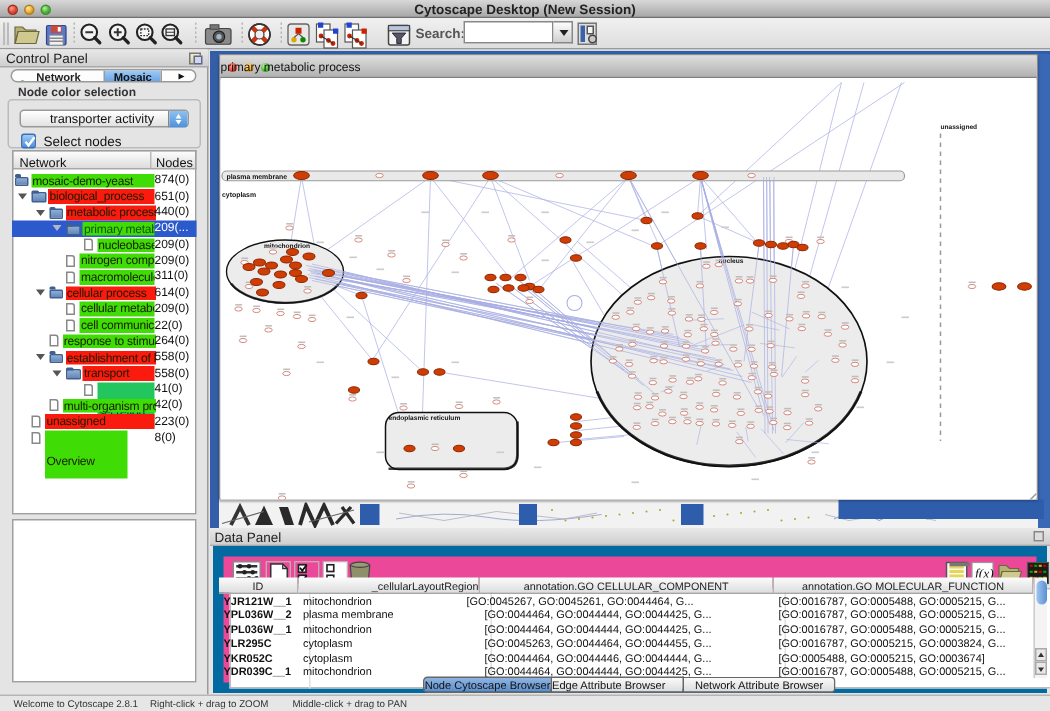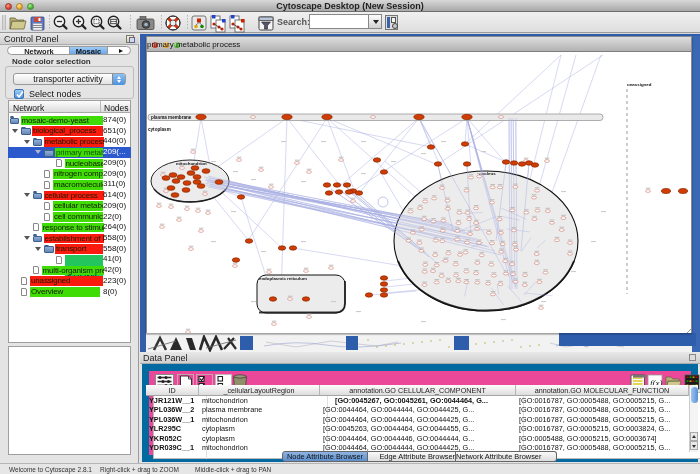--- a/index.html
+++ b/index.html
@@ -197,21 +197,21 @@
 <div style="position:absolute;left:55.5px;top:255.6px;width:6px;height:8px;background:#fff;border:0.5px solid #888;border-radius:0 2px 0 0"></div>
 <div style="position:absolute;left:64.5px;top:255.0px;height:9.7px;line-height:9.7px;font-size:8px;letter-spacing:-0.15px;color:#1a1a00;background:#22c55e;padding:15px 1px;white-space:nowrap;width:38px;overflow:hidden">secretion</div>
 <div style="position:absolute;left:103px;top:254.4px;height:10.7px;line-height:10.7px;font-size:8px;color:#111;white-space:nowrap">41(0)</div>
 <div style="position:absolute;left:32.5px;top:266.3px;width:6px;height:8px;background:#fff;border:0.5px solid #888;border-radius:0 2px 0 0"></div>
 <div style="position:absolute;left:41.5px;top:265.7px;height:9.7px;line-height:9.7px;font-size:8px;letter-spacing:-0.15px;color:#1a1a00;background:#3fdc06;padding:0 1px;white-space:nowrap;width:62px;overflow:hidden">multi-organism pro</div>
 <div style="position:absolute;left:103px;top:265.1px;height:10.7px;line-height:10.7px;font-size:8px;color:#111;white-space:nowrap">42(0)</div>
 <div style="position:absolute;left:21.0px;top:277.0px;width:6px;height:8px;background:#fff;border:0.5px solid #888;border-radius:0 2px 0 0"></div>
 <div style="position:absolute;left:30.0px;top:276.4px;height:9.7px;line-height:9.7px;font-size:8px;letter-spacing:-0.15px;color:#1a1a00;background:#fb1b0e;padding:0 1px;white-space:nowrap;width:73px;overflow:hidden">unassigned</div>
 <div style="position:absolute;left:103px;top:275.8px;height:10.7px;line-height:10.7px;font-size:8px;color:#111;white-space:nowrap">223(0)</div>
 <div style="position:absolute;left:21.0px;top:287.7px;width:6px;height:8px;background:#fff;border:0.5px solid #888;border-radius:0 2px 0 0"></div>
-<div style="position:absolute;left:30.0px;top:287.1px;height:9.7px;line-height:9.7px;font-size:8px;letter-spacing:-0.15px;color:#1a1a00;background:#3fdc06;padding:0 1px;white-space:nowrap;width:70px;overflow:hidden">Overview</div>
+<div style="position:absolute;left:30.0px;top:287.1px;height:9.7px;line-height:9.7px;font-size:8px;letter-spacing:-0.15px;color:#1a1a00;background:#3fdc06;padding:16px 1px;white-space:nowrap;width:55px;overflow:hidden">Overview</div>
 <div style="position:absolute;left:103px;top:286.5px;height:10.7px;line-height:10.7px;font-size:8px;color:#111;white-space:nowrap">8(0)</div>
   </div>
 
   <div class="abs" style="left:8px;top:313px;width:123px;height:109px;background:#fff;border:1px solid #9f9f9f"></div>
 </div>
 
 <div class="abs" style="left:140px;top:33px;width:560px;height:319px;background:#d8d8d8">
 
   <div class="abs" style="left:0;top:1px;width:560px;height:3px;background:#2e5dab"></div>
   <div class="abs" style="left:0;top:3px;width:6px;height:316px;background:#345fa8"></div>
@@ -798,26 +798,26 @@
 </svg>
         </div>
     <div class="abs" style="left:4px;top:21px;width:549px;height:67px;background:#fff;border:1px solid #bbb"></div>
     <div class="abs" style="left:57px;top:22px;width:1px;height:66px;background:#e0e0e0"></div>
     <div class="abs" style="left:178px;top:22px;width:1px;height:66px;background:#e0e0e0"></div>
     <div class="abs" style="left:374px;top:22px;width:1px;height:66px;background:#e0e0e0"></div>
   </div>
 </div>
 <div class="abs" style="left:0;top:0;width:700px;height:474px;pointer-events:none">
 <div style="position:absolute;left:146px;top:385px;width:53px;height:11px;background:linear-gradient(#fcfcfc,#ddd);border-right:1px solid #b5b5b5;border-bottom:1px solid #a5a5a5;box-sizing:border-box;font-size:7.2px;line-height:11px;text-align:center;color:#222;overflow:hidden;white-space:nowrap">ID</div>
-<div style="position:absolute;left:199px;top:385px;width:121px;height:11px;background:linear-gradient(#fcfcfc,#ddd);border-right:1px solid #b5b5b5;border-bottom:1px solid #a5a5a5;box-sizing:border-box;font-size:7.2px;line-height:11px;text-align:center;color:#222;overflow:hidden;white-space:nowrap">_cellularLayoutRegion</div>
+<div style="position:absolute;left:199px;top:385px;width:121px;height:11px;background:linear-gradient(#fcfcfc,#ddd);border-right:1px solid #b5b5b5;border-bottom:1px solid #a5a5a5;box-sizing:border-box;font-size:7.2px;line-height:11px;text-align:right;color:#222;overflow:hidden;white-space:nowrap">_cellularLayoutRegion</div>
 <div style="position:absolute;left:320px;top:385px;width:196px;height:11px;background:linear-gradient(#fcfcfc,#ddd);border-right:1px solid #b5b5b5;border-bottom:1px solid #a5a5a5;box-sizing:border-box;font-size:7.2px;line-height:11px;text-align:center;color:#222;overflow:hidden;white-space:nowrap">annotation.GO CELLULAR_COMPONENT</div>
 <div style="position:absolute;left:516px;top:385px;width:173px;height:11px;background:linear-gradient(#fcfcfc,#ddd);border-right:1px solid #b5b5b5;border-bottom:1px solid #a5a5a5;box-sizing:border-box;font-size:7.2px;line-height:11px;text-align:center;color:#222;overflow:hidden;white-space:nowrap">annotation.GO MOLECULAR_FUNCTION</div>
 <div style="position:absolute;left:146px;top:396.0px;width:53px;height:9.4px;font-size:7.3px;font-weight:bold;line-height:9.4px;color:#111;padding-left:3px;box-sizing:border-box;overflow:hidden;white-space:nowrap">YJR121W__1</div>
 <div style="position:absolute;left:199px;top:396.0px;width:121px;height:9.4px;font-size:7.3px;font-weight:normal;line-height:9.4px;color:#111;padding-left:3px;box-sizing:border-box;overflow:hidden;white-space:nowrap">mitochondrion</div>
-<div style="position:absolute;left:332px;top:396.0px;width:196px;height:9.4px;font-size:7.3px;font-weight:bold;line-height:9.4px;color:#111;padding-left:3px;box-sizing:border-box;overflow:hidden;white-space:nowrap">[GO:0045267, GO:0045261, GO:0044464, G...</div>
+<div style="position:absolute;left:308px;top:396.0px;width:196px;height:9.4px;font-size:7.3px;font-weight:normal;line-height:9.4px;color:#111;padding-left:3px;box-sizing:border-box;overflow:hidden;white-space:nowrap">[GO:0045267, GO:0045261, GO:0044464, G...</div>
 <div style="position:absolute;left:516px;top:396.0px;width:173px;height:9.4px;font-size:7.3px;font-weight:normal;line-height:9.4px;color:#111;padding-left:3px;box-sizing:border-box;overflow:hidden;white-space:nowrap">[GO:0016787, GO:0005488, GO:0005215, G...</div>
 <div style="position:absolute;left:146px;top:405.4px;width:53px;height:9.4px;font-size:7.3px;font-weight:bold;line-height:9.4px;color:#111;padding-left:3px;box-sizing:border-box;overflow:hidden;white-space:nowrap">YPL036W__2</div>
 <div style="position:absolute;left:199px;top:405.4px;width:121px;height:9.4px;font-size:7.3px;font-weight:normal;line-height:9.4px;color:#111;padding-left:3px;box-sizing:border-box;overflow:hidden;white-space:nowrap">plasma membrane</div>
 <div style="position:absolute;left:320px;top:405.4px;width:196px;height:9.4px;font-size:7.3px;font-weight:normal;line-height:9.4px;color:#111;padding-left:3px;box-sizing:border-box;overflow:hidden;white-space:nowrap">[GO:0044464, GO:0044444, GO:0044425, G...</div>
 <div style="position:absolute;left:516px;top:405.4px;width:173px;height:9.4px;font-size:7.3px;font-weight:normal;line-height:9.4px;color:#111;padding-left:3px;box-sizing:border-box;overflow:hidden;white-space:nowrap">[GO:0016787, GO:0005488, GO:0005215, G...</div>
 <div style="position:absolute;left:146px;top:414.8px;width:53px;height:9.4px;font-size:7.3px;font-weight:bold;line-height:9.4px;color:#111;padding-left:3px;box-sizing:border-box;overflow:hidden;white-space:nowrap">YPL036W__1</div>
 <div style="position:absolute;left:199px;top:414.8px;width:121px;height:9.4px;font-size:7.3px;font-weight:normal;line-height:9.4px;color:#111;padding-left:3px;box-sizing:border-box;overflow:hidden;white-space:nowrap">mitochondrion</div>
 <div style="position:absolute;left:320px;top:414.8px;width:196px;height:9.4px;font-size:7.3px;font-weight:normal;line-height:9.4px;color:#111;padding-left:3px;box-sizing:border-box;overflow:hidden;white-space:nowrap">[GO:0044464, GO:0044444, GO:0044425, G...</div>
 <div style="position:absolute;left:516px;top:414.8px;width:173px;height:9.4px;font-size:7.3px;font-weight:normal;line-height:9.4px;color:#111;padding-left:3px;box-sizing:border-box;overflow:hidden;white-space:nowrap">[GO:0016787, GO:0005488, GO:0005215, G...</div>
 <div style="position:absolute;left:146px;top:424.2px;width:53px;height:9.4px;font-size:7.3px;font-weight:bold;line-height:9.4px;color:#111;padding-left:3px;box-sizing:border-box;overflow:hidden;white-space:nowrap">YLR295C</div>
@@ -835,22 +835,22 @@
 </div>
 
 <div class="abs" style="left:689px;top:385px;width:9px;height:67px;background:#f4f4f4;border-left:1px solid #ccc">
   <div class="abs" style="left:1px;top:2px;width:7px;height:16px;border-radius:4px;background:linear-gradient(90deg,#9fc4ee,#5a90d5)"></div>
   <div class="abs" style="left:0px;top:47px;width:8px;height:9px;background:#e8e8e8;border:1px solid #aaa"></div>
   <div class="abs" style="left:2px;top:50px;width:0;height:0;border-left:2.5px solid transparent;border-right:2.5px solid transparent;border-bottom:3.5px solid #333"></div>
   <div class="abs" style="left:0px;top:56px;width:8px;height:9px;background:#e8e8e8;border:1px solid #aaa"></div>
   <div class="abs" style="left:2px;top:60px;width:0;height:0;border-left:2.5px solid transparent;border-right:2.5px solid transparent;border-top:3.5px solid #333"></div>
 </div>
 
-<div class="abs" style="left:282px;top:451px;width:86px;height:11px;background:linear-gradient(#8db3e2,#5e8fcc);border:1px solid #666;border-radius:3px 0 0 3px;font-size:7.4px;line-height:10px;text-align:center;color:#111">Node Attribute Browser</div>
-<div class="abs" style="left:368px;top:451px;width:88px;height:11px;background:linear-gradient(#fafafa,#dcdcdc);border:1px solid #666;border-left:none;font-size:7.4px;line-height:10px;text-align:right;color:#111">Edge Attribute Browser</div>
-<div class="abs" style="left:456px;top:451px;width:101px;height:11px;background:linear-gradient(#fafafa,#dcdcdc);border:1px solid #666;border-left:none;border-radius:0 3px 3px 0;font-size:7.4px;line-height:10px;color:#111">Network Attribute Browser</div>
+<div class="abs" style="left:282px;top:451px;width:86px;height:11px;background:linear-gradient(#8db3e2,#5e8fcc);border:1px solid #666;border-radius:3px 0 0 3px;font-size:7.4px;line-height:10px;text-align:center;color:#111">Node Cytoscape Browser</div>
+<div class="abs" style="left:368px;top:451px;width:88px;height:11px;background:linear-gradient(#fafafa,#dcdcdc);border:1px solid #666;border-left:none;font-size:7.4px;line-height:10px;text-align:left;color:#111">Edge Attribute Browser</div>
+<div class="abs" style="left:456px;top:451px;width:101px;height:11px;background:linear-gradient(#fafafa,#dcdcdc);border:1px solid #666;border-left:none;border-radius:0 3px 3px 0;font-size:7.4px;line-height:10px;text-align:center;color:#111">Network Attribute Browser</div>
 
 <div class="abs" style="left:0;top:463px;width:700px;height:11px;background:#e6e6e6;border-top:1px solid #b5b5b5">
   <div class="abs" style="left:9px;top:1.5px;font-size:6.5px;color:#333">Welcome to Cytoscape 2.8.1</div>
   <div class="abs" style="left:100px;top:1.5px;font-size:6.5px;color:#333">Right-click + drag to ZOOM</div>
   <div class="abs" style="left:195px;top:1.5px;font-size:6.5px;color:#333">Middle-click + drag to PAN</div>
 </div>
 
 </div>
 </body></html>

